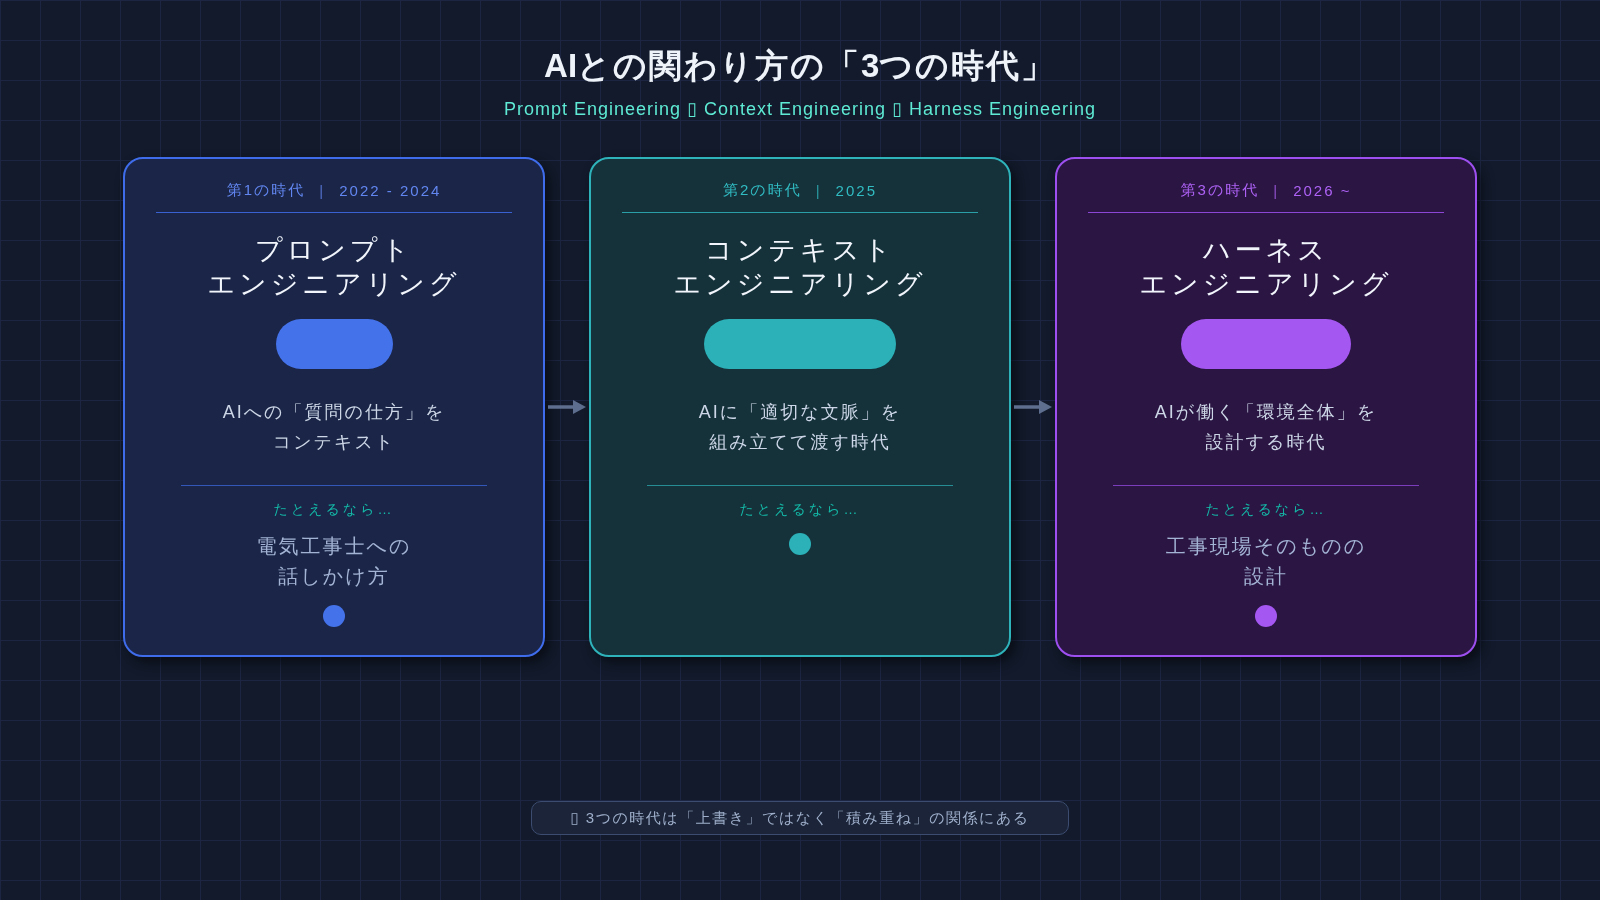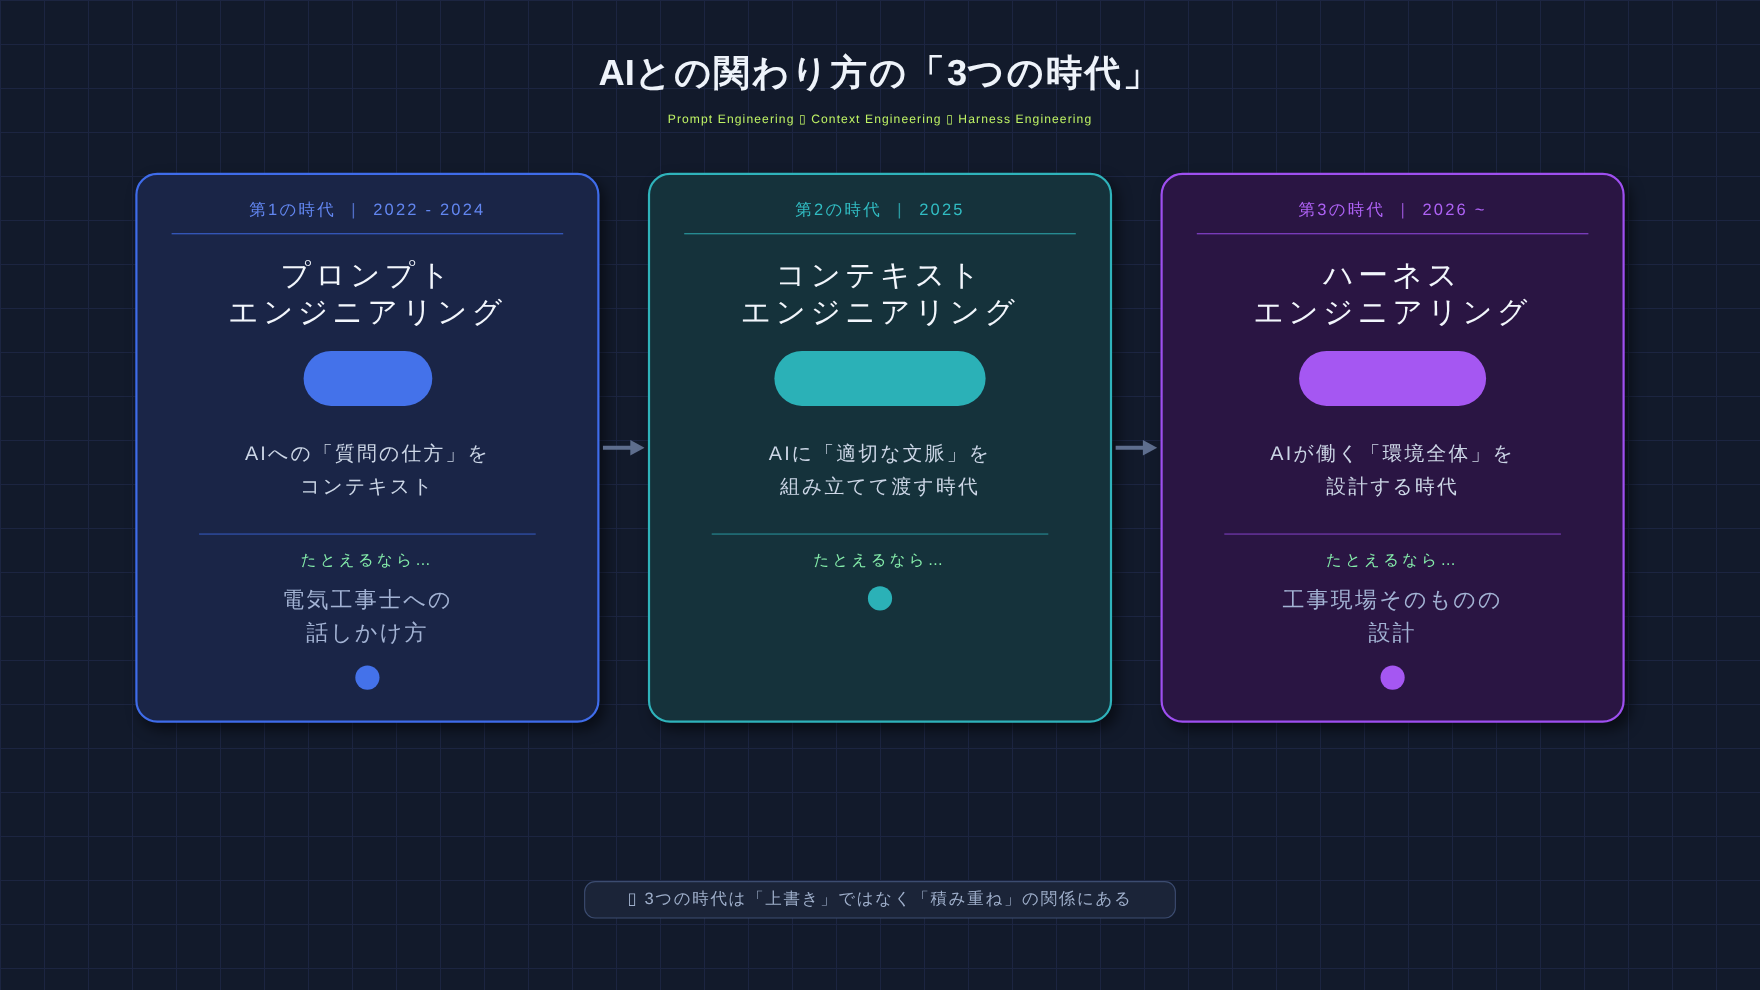--- a/index.html
+++ b/index.html
@@ -16,22 +16,22 @@
     background-size: 40px 40px;
     color: #eef3fa;
   }
   .header { padding-top: 42px; text-align: center; }
   .title {
     font-size: 33px; line-height: 48px; font-weight: 700;
     letter-spacing: 2px; color: #eef3fa;
   }
   .title .latin { font-weight: 800; letter-spacing: 0; }
   .subtitle {
-    margin-top: 8px; font-size: 11px; line-height: 22px;
-    color: #bef264; letter-spacing: 1px;
+    margin-top: 8px; font-size: 18px; line-height: 22px;
+    color: #5eead4; letter-spacing: 1px;
   }
   .cards-row {
     margin-top: 37px;
     display: flex; justify-content: center; align-items: flex-start;
   }
   .card {
     width: 422px; height: 500px;
     background: var(--bg);
     border: 2px solid var(--border);
     border-radius: 20px;
@@ -61,21 +61,21 @@
   }
   .c1 .pill { width: 117px; }
   .c2 .pill { width: 192px; }
   .c3 .pill { width: 170px; }
   .desc {
     margin-top: 28px; font-size: 18px; line-height: 30px;
     color: #ccd6e6; letter-spacing: 2px; text-align: center;
   }
   .analogy-label {
     margin-top: 13px; font-size: 14px; line-height: 20px;
-    color: #86efac; letter-spacing: 3px;
+    color: #14b8a6; letter-spacing: 3px;
   }
   .analogy {
     margin-top: 12px; font-size: 20px; line-height: 30px;
     color: #a3b3d4; letter-spacing: 2px; text-align: center;
   }
   .dot {
     margin-top: 14px; width: 22px; height: 22px; border-radius: 50%;
     background: var(--pill);
   }
   .arrow {

